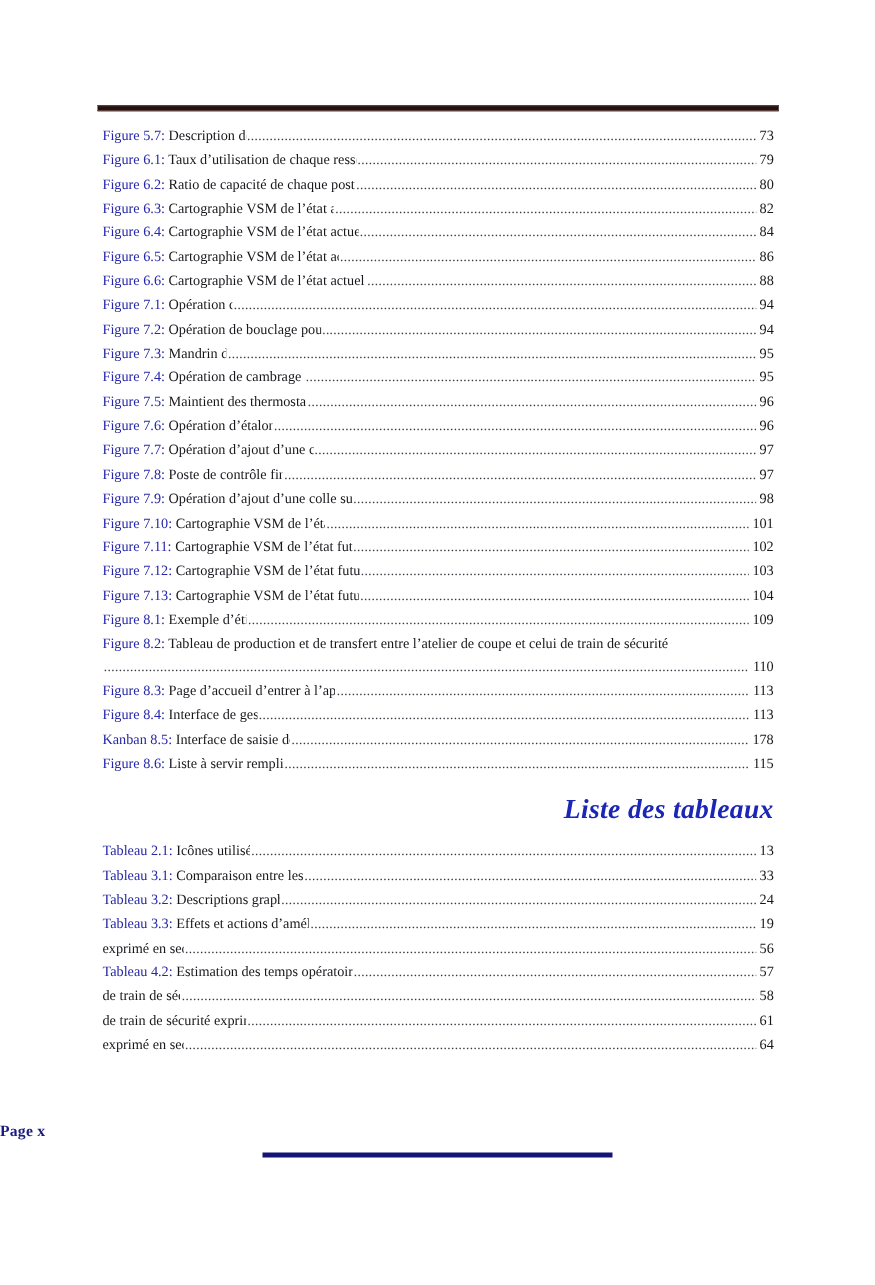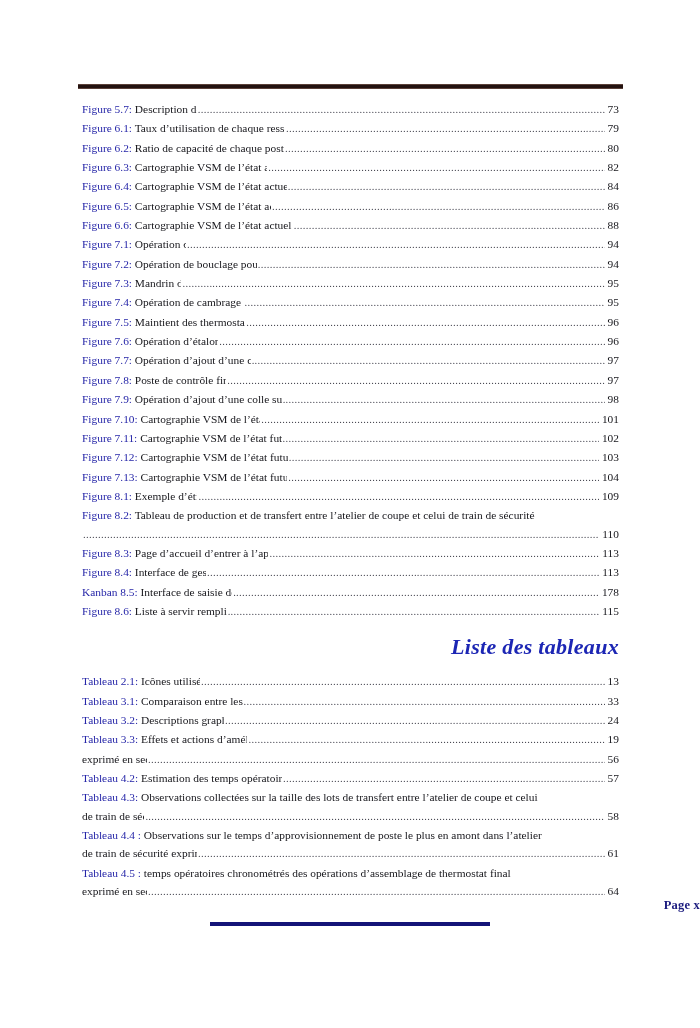--- a/index.html
+++ b/index.html
@@ -103,21 +103,21 @@
     margin: 13px 0 12px 0;
     letter-spacing: 0.3px;
   }
 
   
   .footer {
     position: absolute;
     left: 0;
     top: 898px;
     width: 700px;
-    text-align: right;
+    text-align: left;
   }
   .footer-text {
     font-family: "Liberation Serif", "DejaVu Serif", serif;
     font-weight: bold;
     font-size: 12.5px;
     color: #1a1a7e;
     letter-spacing: 0.2px;
   }
   .footer-rule {
     margin: 9px auto 0 auto;
@@ -360,37 +360,34 @@
           </div>
         </div>
         <div class="toc-entry">
           <div class="leader-line">
             <span class="txt"><span class="label">Tableau 4.2: </span><span class="caption">Estimation des temps opératoires de différentes tâches de train de sécurité</span></span>
             <span class="dots">....................................................................................................................................................................................................................</span>
             <span class="pg">57</span>
           </div>
         </div>
         <div class="toc-entry">
-          <div class="wrap-head"><span class="label">Tableau 4.3: </span><span class="caption">Observations collectées sur la taille des lots de transfert entre l’atelier de coupe et celui</span></div>
           <div class="leader-line">
             <span class="txt"><span class="caption">de train de sécurité</span></span>
             <span class="dots">....................................................................................................................................................................................................................</span>
             <span class="pg">58</span>
           </div>
         </div>
         <div class="toc-entry">
-          <div class="wrap-head"><span class="label">Tableau 4.4 : </span><span class="caption">Observations sur le temps d’approvisionnement de poste le plus en amont dans l’atelier</span></div>
           <div class="leader-line">
             <span class="txt"><span class="caption">de train de sécurité exprimé en seconde</span></span>
             <span class="dots">....................................................................................................................................................................................................................</span>
             <span class="pg">61</span>
           </div>
         </div>
         <div class="toc-entry">
-          <div class="wrap-head"><span class="label">Tableau 4.5 : </span><span class="caption">temps opératoires chronométrés des opérations d’assemblage de thermostat final</span></div>
           <div class="leader-line">
             <span class="txt"><span class="caption">exprimé en seconde</span></span>
             <span class="dots">....................................................................................................................................................................................................................</span>
             <span class="pg">64</span>
           </div>
         </div>
       </div>
 
   </div>
 

